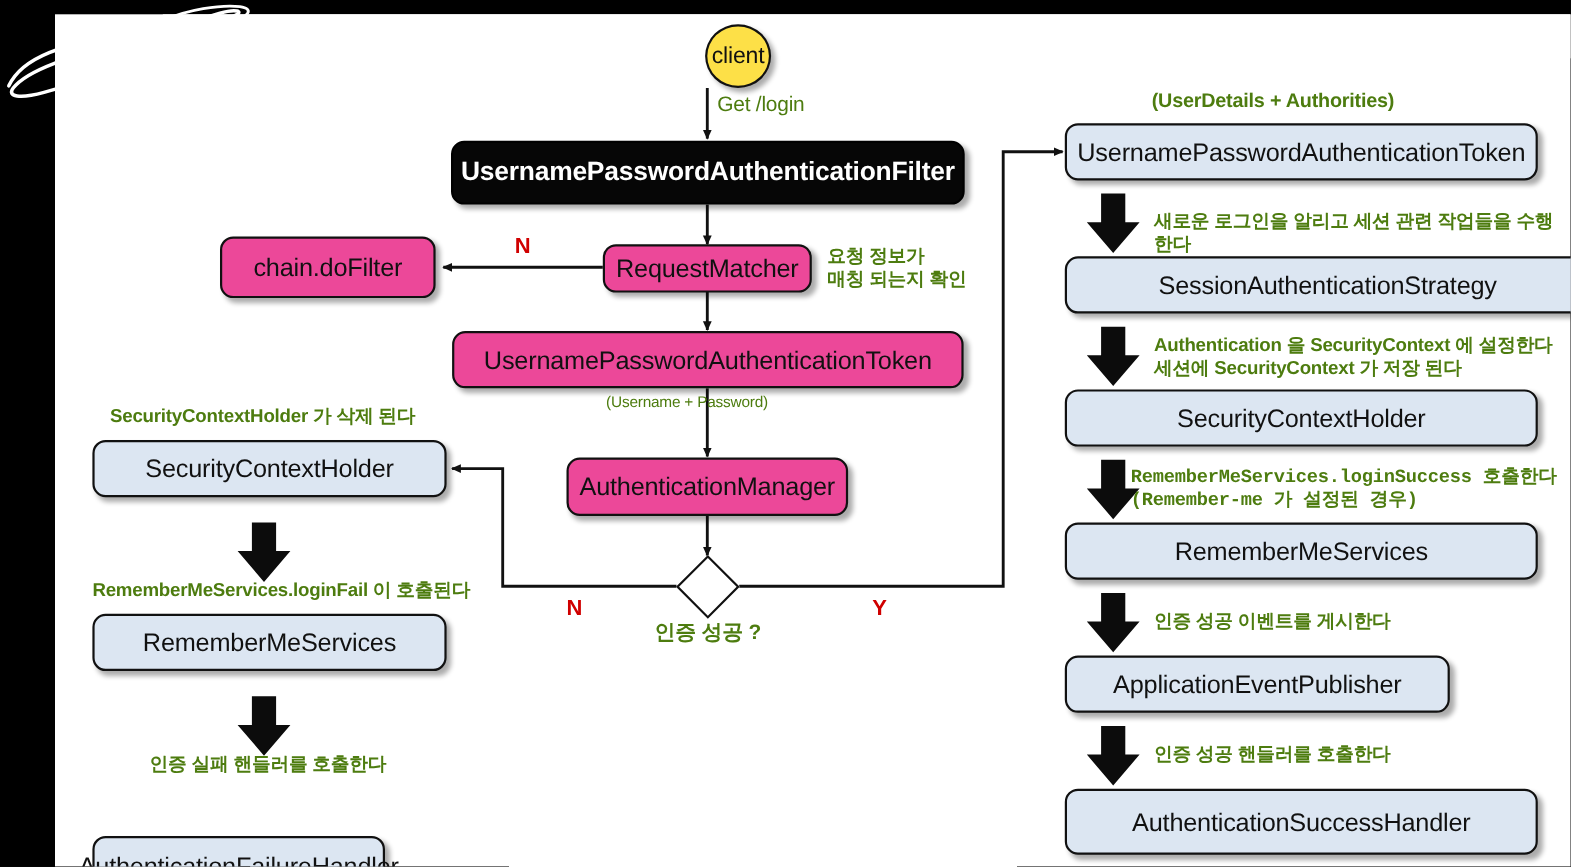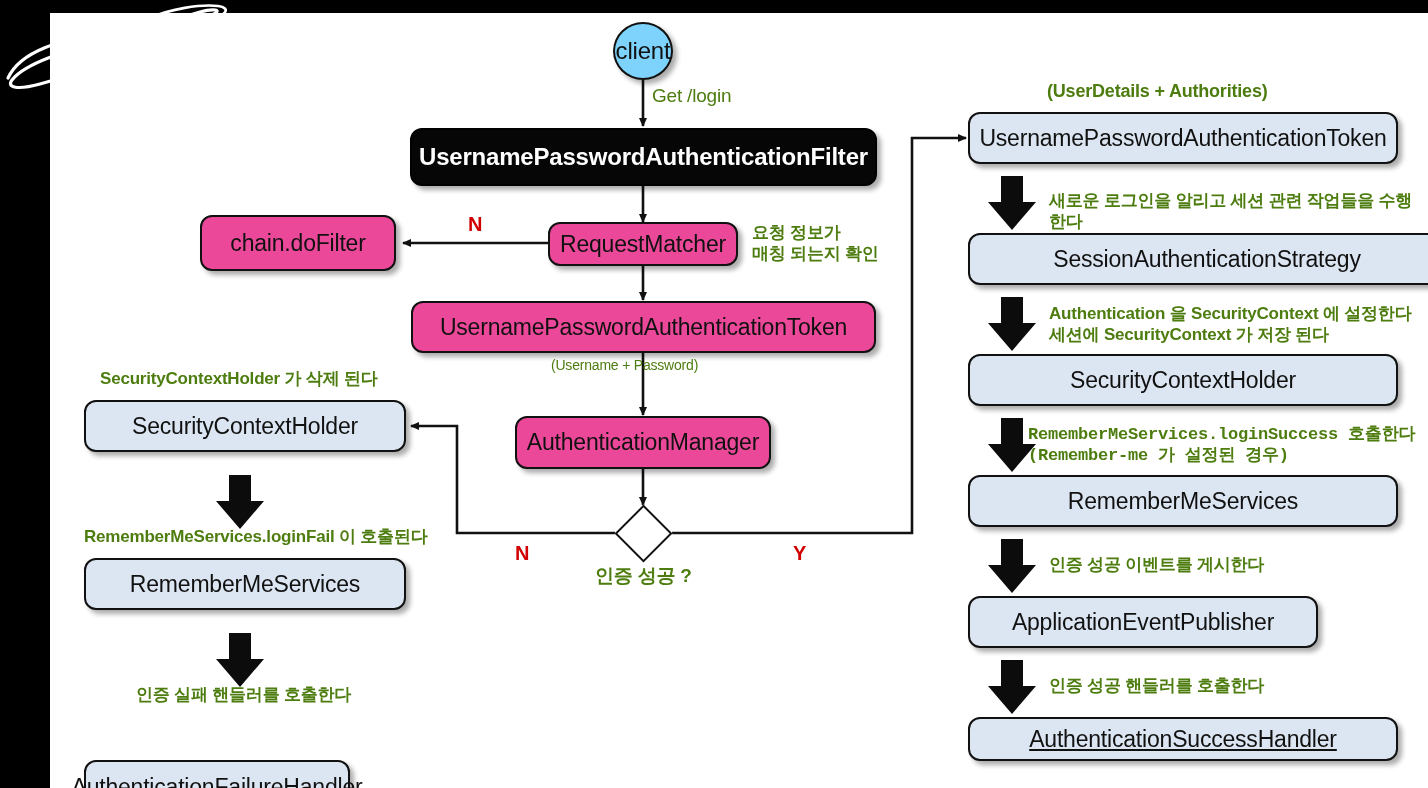--- a/index.html
+++ b/index.html
@@ -60,23 +60,24 @@
     font-size: 23px;
     font-weight: 400;
     letter-spacing: -0.2px;
     box-shadow: 4px 4px 5px rgba(0,0,0,0.33);
     padding: 0 8px;
   }
   .node.blue   { background: #dce6f2; }
   .node.dark   { background: #060606; color: #ffffff; font-weight: 700; border-color: #000000; font-size: 24px; }
   .node.circle {
     border-radius: 50%;
-    background: #7dd3fc;
-    font-size: 24px;
+    background: #fde047;
+    font-size: 21px;
     padding: 0;
+    margin-left: 28px;
   }
 
   
   .diamond {
     position: absolute;
     box-sizing: border-box;
     border: 2.5px solid #111111;
     background: #ffffff;
     transform: rotate(45deg);
   }
@@ -185,21 +186,21 @@
   <div class="node blue" style="left:968px; top:112px; width:430px; height:52px;">UsernamePasswordAuthenticationToken</div>
 
   <div class="node blue" style="left:968px; top:233px; width:478px; height:52px;">SessionAuthenticationStrategy</div>
 
   <div class="node blue" style="left:968px; top:354px; width:430px; height:52px;">SecurityContextHolder</div>
 
   <div class="node blue" style="left:968px; top:475px; width:430px; height:52px;">RememberMeServices</div>
 
   <div class="node blue" style="left:968px; top:596px; width:350px; height:52px;">ApplicationEventPublisher</div>
 
-  <div class="node blue" style="left:968px; top:717px; width:430px; height:44px;text-decoration:underline;">AuthenticationSuccessHandler</div>
+  <div class="node blue" style="left:968px; top:717px; width:430px; height:60px;">AuthenticationSuccessHandler</div>
 
   <div class="label plain" style="left:652px; top:84px;">Get /login</div>
 
   <div class="label" style="left:752px; top:222px;">요청 정보가
 매칭 되는지 확인</div>
 
   <div class="label yn" style="left:468px; top:212px;">N</div>
 
   <div class="label plain" style="left:551px; top:357px; font-size:14px;">(Username + Password)</div>
 

